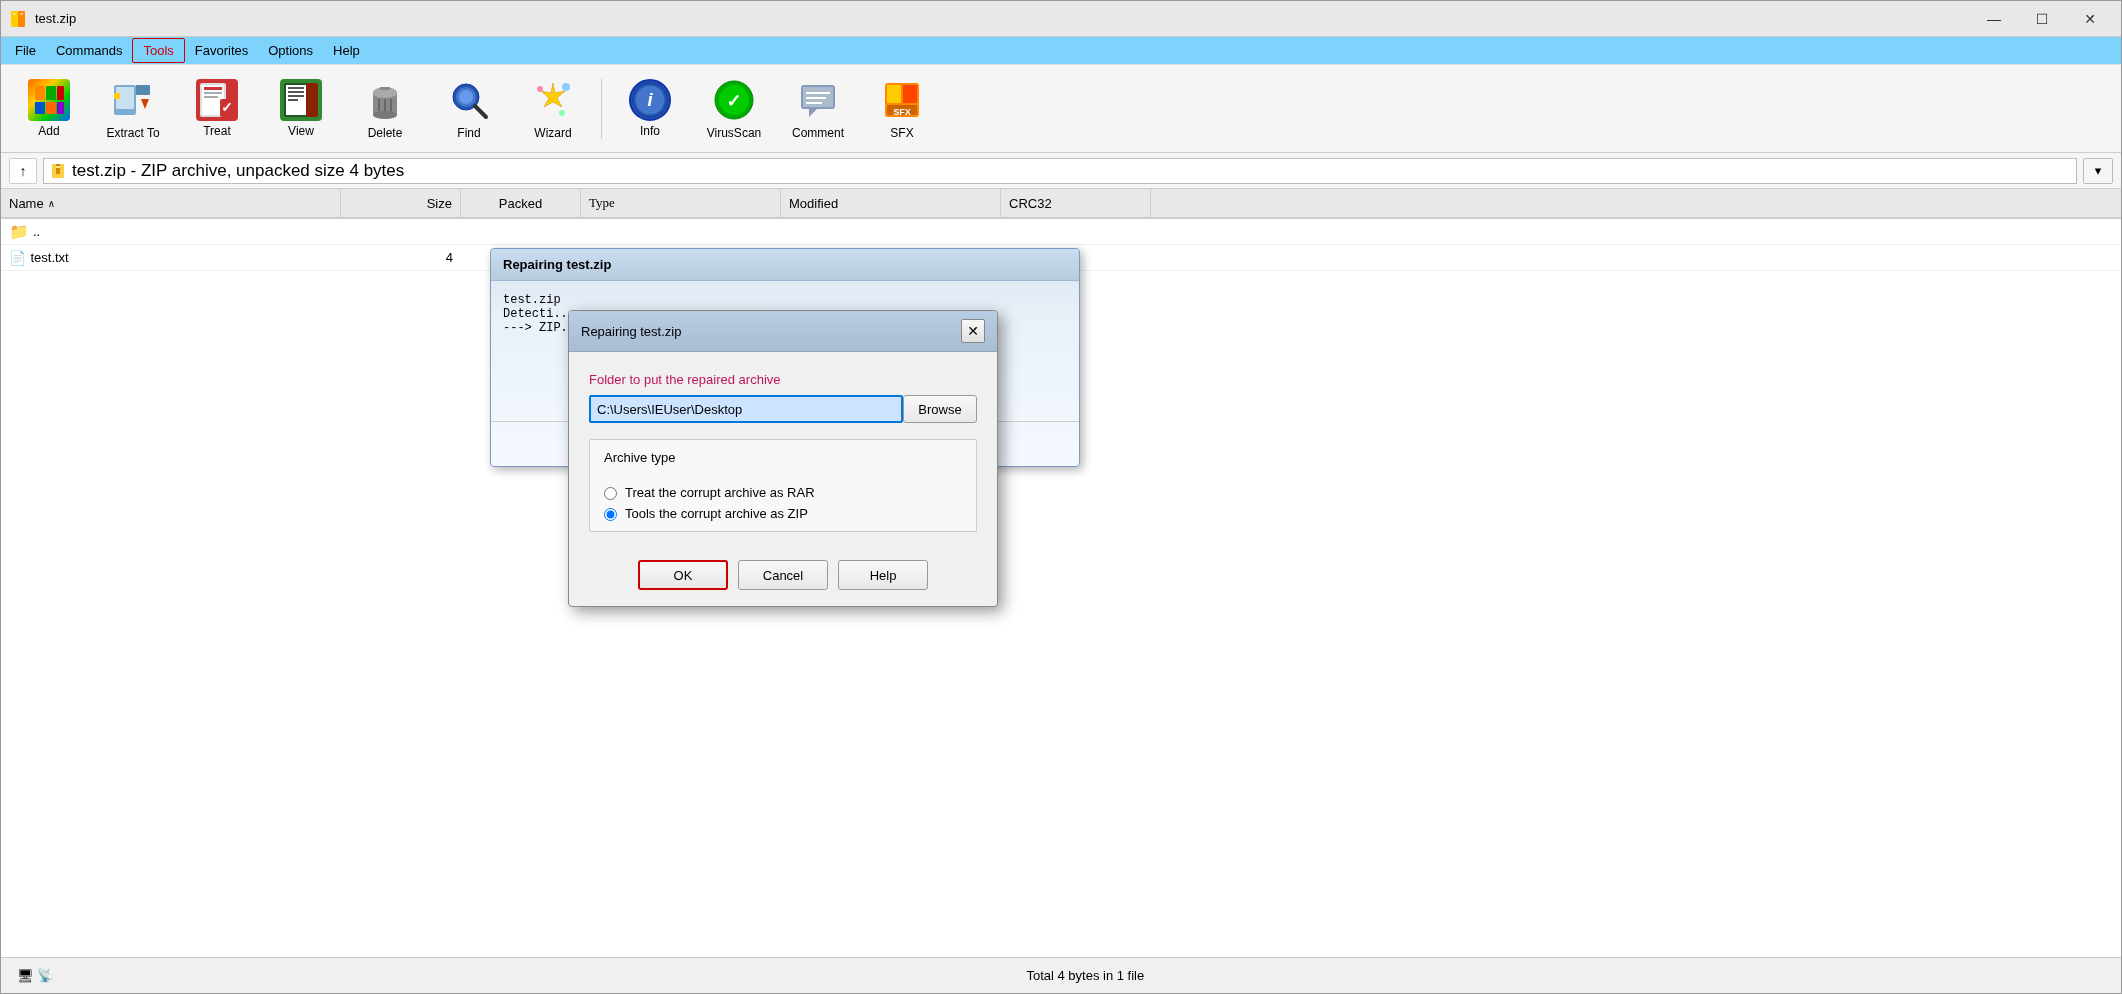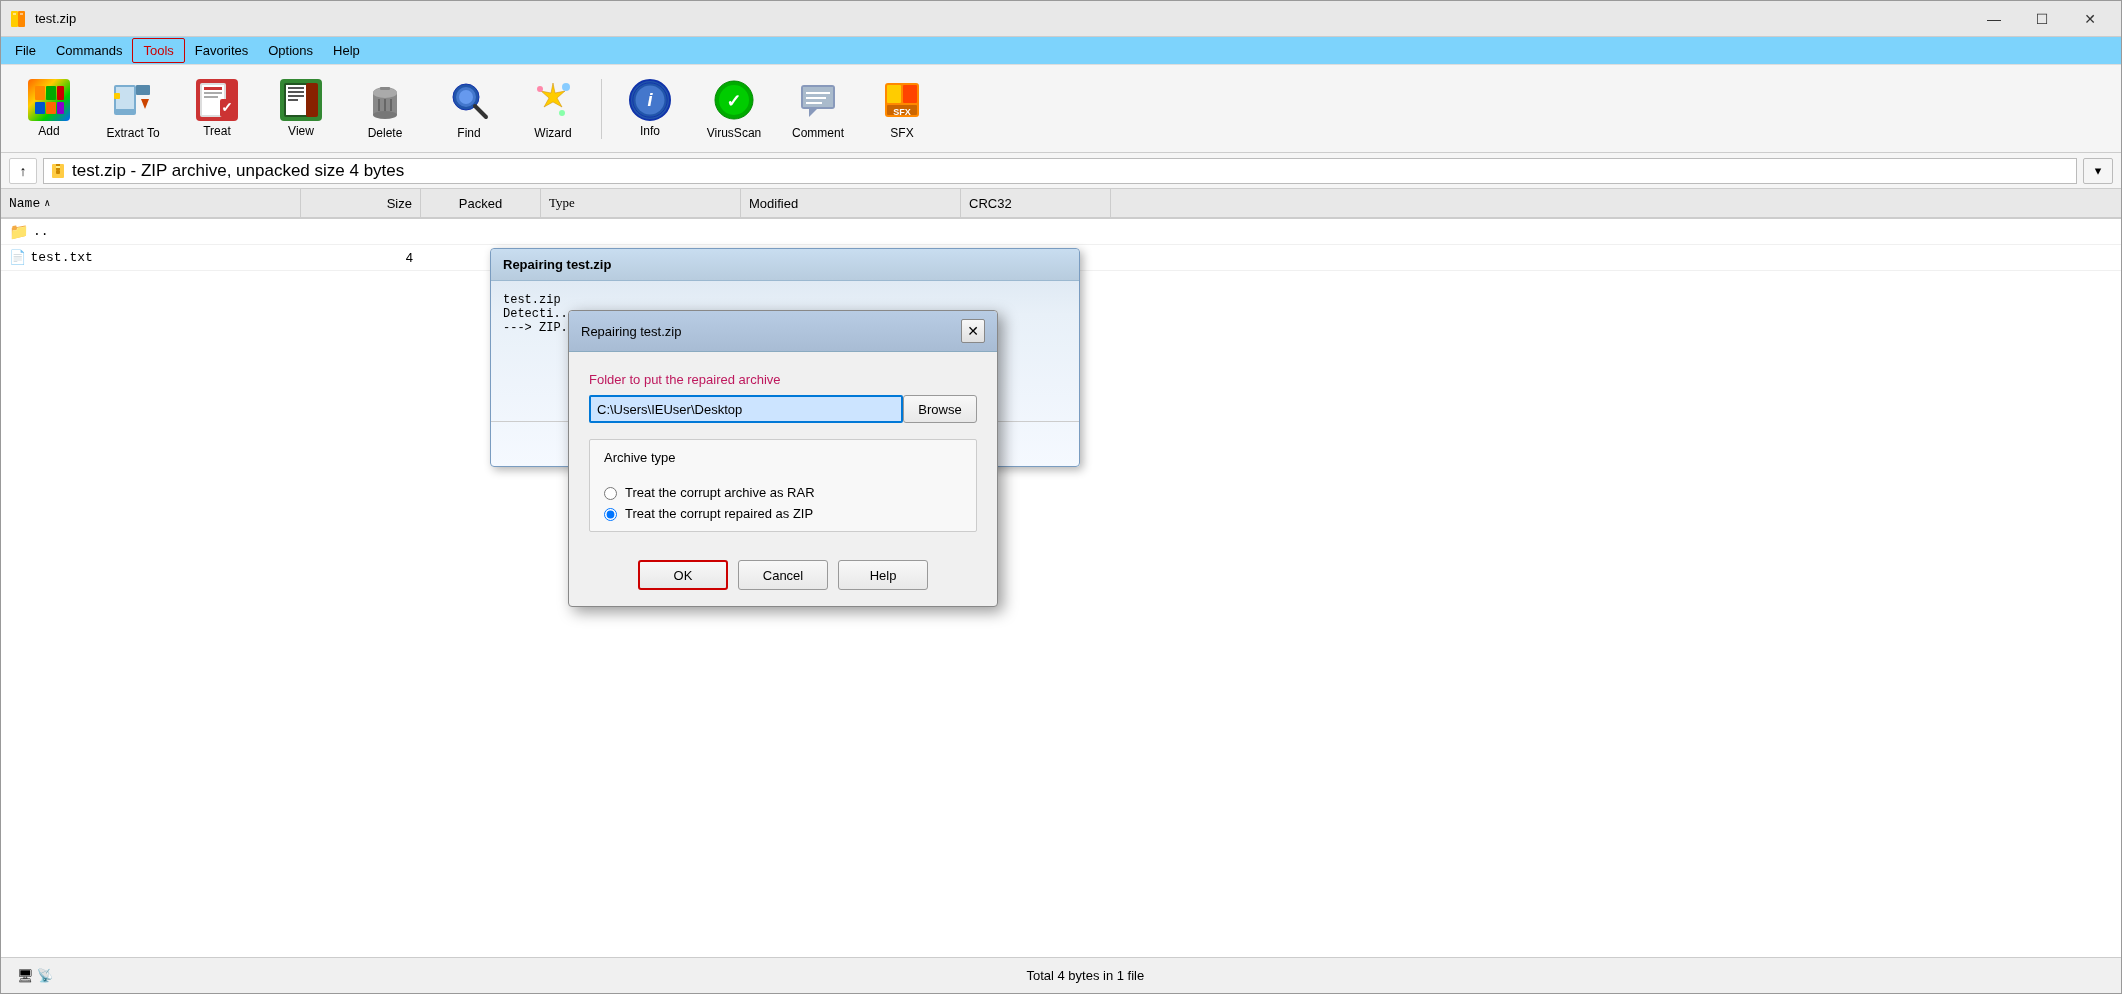--- a/index.html
+++ b/index.html
@@ -182,21 +182,21 @@
     }
     .col-header {
       padding: 0 8px;
       height: 100%;
       display: flex;
       align-items: center;
       border-right: 1px solid #ccc;
       cursor: pointer;
       user-select: none;
     }
-    .col-name { width: 300px; font-family: Liberation Mono, monospace; }
+    .col-name { width: 340px; }
     .col-size { width: 120px; justify-content: flex-end; }
     .col-packed { width: 120px; justify-content: center; }
     .col-type { width: 200px; font-family: Liberation Serif, serif; }
     .col-modified { width: 220px; }
     .col-crc32 { width: 150px; }
     .sort-arrow { margin-left: 4px; font-size: 10px; }
 
     .file-list-body {
       background: #fff;
       flex: 1;
@@ -726,21 +726,21 @@
       <button class="browse-btn">Browse</button>
     </div>
     <div class="archive-type-group">
       <div class="archive-type-label">Archive type</div>
       <div class="radio-row">
         <input type="radio" name="archive-type" id="radio-rar" style="">
         <label for="radio-rar">Treat the corrupt archive as RAR</label>
       </div>
       <div class="radio-row">
         <input type="radio" name="archive-type" id="radio-zip" checked="" style="">
-        <label for="radio-zip">Treat the corrupt repaired as ZIP</label>
+        <label for="radio-zip">Tools the corrupt archive as ZIP</label>
       </div>
     </div>
   </div>
   <div class="dialog-fg-footer">
     <button class="fg-btn ok-btn">OK</button>
     <button class="fg-btn">Cancel</button>
     <button class="fg-btn">Help</button>
   </div>
 </div>
 

